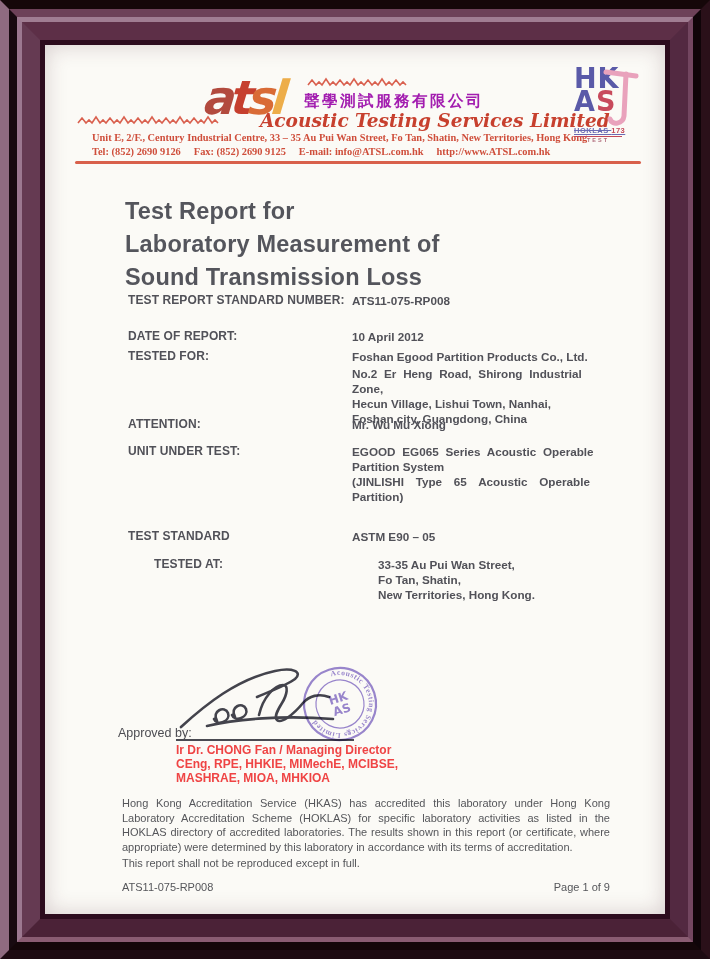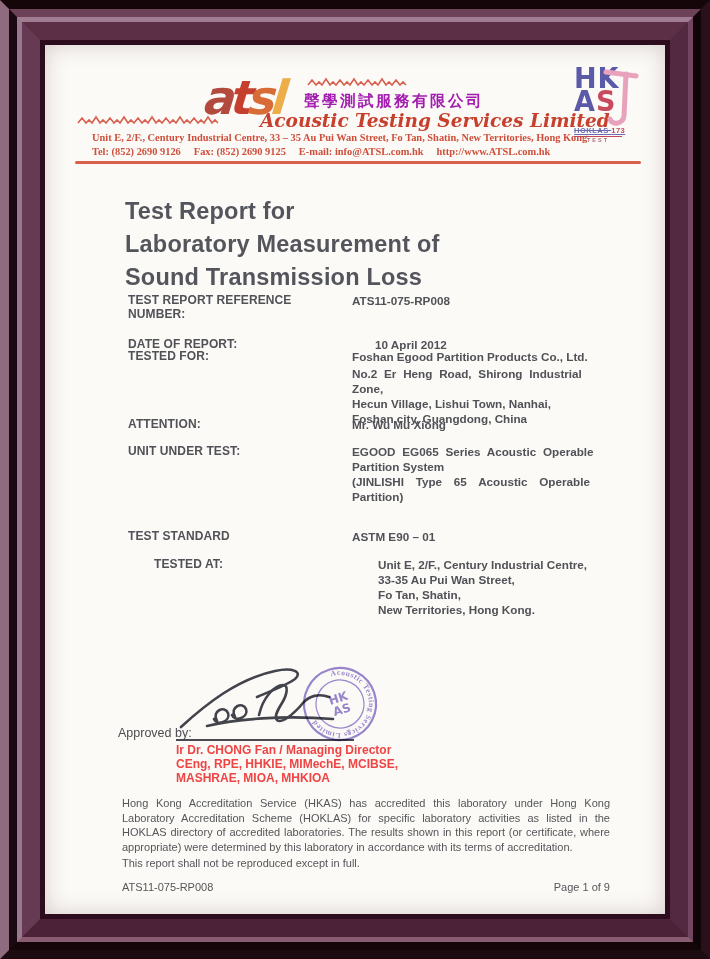--- a/index.html
+++ b/index.html
@@ -134,27 +134,27 @@
         <div class="hoklas-sub">TEST</div>
       </div>
 
       <div class="report-title">
         <div>Test Report for</div>
         <div>Laboratory Measurement of</div>
         <div>Sound Transmission Loss</div>
       </div>
 
       <div class="frow" style="top:248px;">
-        <div class="lbl">TEST REPORT REFERENCE NUMBER:</div>
+        <div class="lbl">TEST REPORT STANDARD NUMBER:</div>
         <div class="val">
                   <div>ATS11-075-RP008</div>
                 </div>
       </div>
 
-      <div class="frow" style="top:292px;gap:23px;">
+      <div class="frow" style="top:284px;">
         <div class="lbl">DATE OF REPORT:</div>
         <div class="val">
                   <div>10 April 2012</div>
                 </div>
       </div>
 
       <div class="frow" style="top:304px;">
         <div class="lbl">TESTED FOR:</div>
         <div class="val">
                   <div>Foshan Egood Partition Products Co., Ltd.</div>
@@ -183,28 +183,27 @@
           <div class="ws-2">EGOOD EG065 Series Acoustic Operable</div>
           <div>Partition System</div>
           <div class="ws-3">(JINLISHI Type 65 Acoustic Operable</div>
           <div>Partition)</div>
         </div>
       </div>
 
       <div class="frow" style="top:484px;">
         <div class="lbl">TEST STANDARD</div>
         <div class="val">
-                  <div>ASTM E90 – 01</div>
+                  <div>ASTM E90 – 05</div>
                 </div>
       </div>
 
       <div class="frow" style="top:512px;margin-left:26px;">
         <div class="lbl">TESTED AT:</div>
         <div class="val">
-          <div>Unit E, 2/F., Century Industrial Centre,</div>
           <div>33-35 Au Pui Wan Street,</div>
           <div>Fo Tan, Shatin,</div>
           <div>New Territories, Hong Kong.</div>
         </div>
       </div>
 
       <div class="approved-by">Approved by:</div>
 
       <div class="signature">
         <svg width="172" height="82" viewBox="0 0 172 82">

